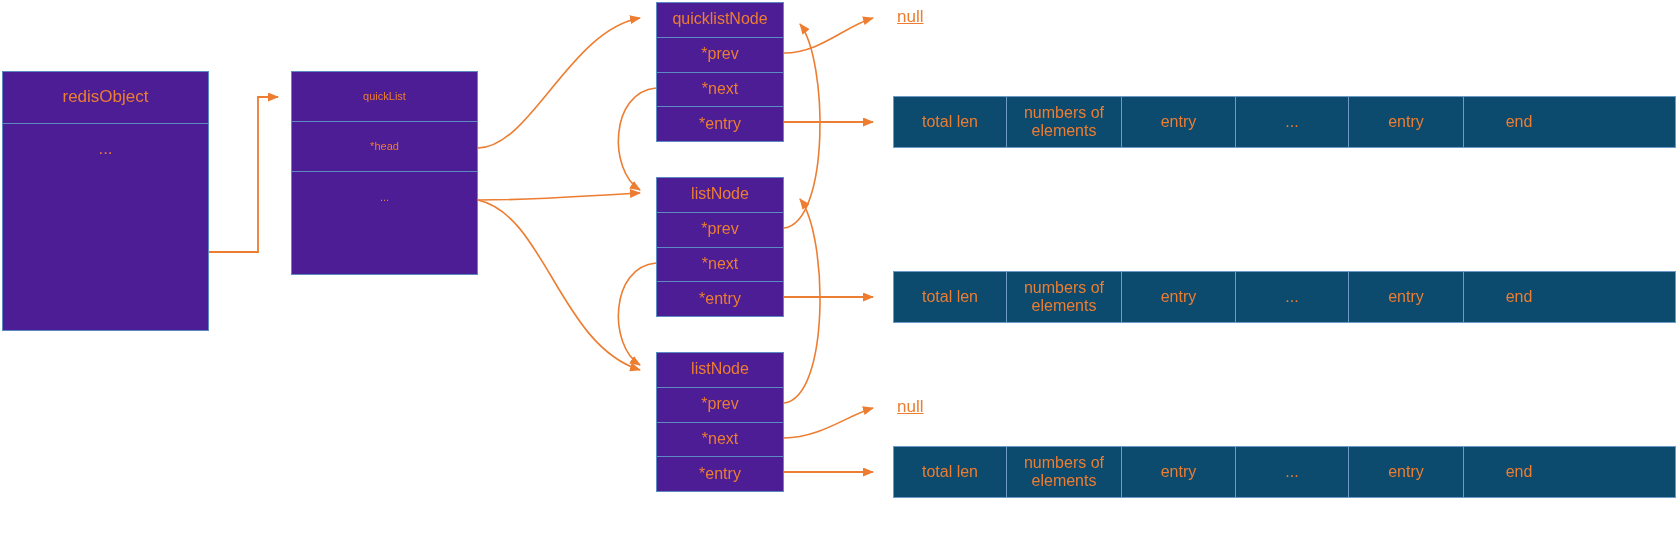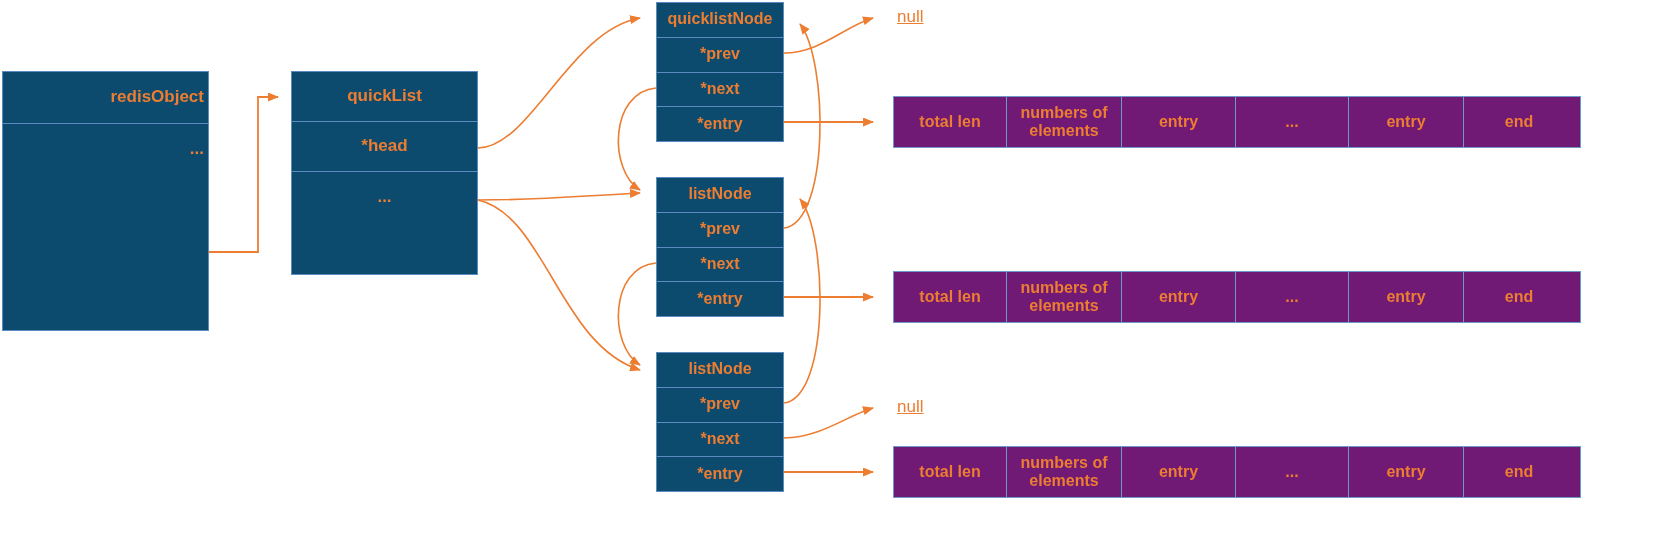--- a/index.html
+++ b/index.html
@@ -25,22 +25,21 @@
     left: 0; top: 0;
     width: 1678px;
     height: 542px;
     pointer-events: none;
   }
   
   .struct {
     position: absolute;
     border: 1.6px solid #5b8bc0;
     box-sizing: border-box;
-    background: #0c4a6e;
-    font-weight: bold;
+    background: #4c1d95;
   }
   .struct .cell {
     box-sizing: border-box;
     border-bottom: 1.6px solid #5b8bc0;
     color: #ED7D31;
     display: flex;
     align-items: center;
     justify-content: center;
     text-align: center;
     line-height: 1.18;
@@ -50,52 +49,51 @@
     border-bottom: none;
   }
   
   #redis-object {
     left: 2px;
     top: 71px;
     width: 207px;
     height: 260px;
     font-size: 17px;
   }
-  #redis-object .cell { height: 51.6px; justify-content: flex-end; }
+  #redis-object .cell { height: 51.6px; }
   #redis-object .cell.tall { height: 52px; }
   
   #quick-list {
     left: 291px;
     top: 71px;
     width: 187px;
     height: 204px;
-    font-size: 17px;
+    font-size: 11px;
   }
   #quick-list .cell { height: 50px; }
   
   .node {
     width: 128px;
     font-size: 16px;
   }
   .node .cell { height: 34.8px; }
   #node-1 { left: 656px; top: 2px;   height: 140px; }
   #node-2 { left: 656px; top: 177px; height: 140px; }
   #node-3 { left: 656px; top: 352px; height: 140px; }
 
   
   .ziplist {
     position: absolute;
     left: 893px;
-    width: 688px;
+    width: 783px;
     height: 52px;
     display: flex;
     border: 1.6px solid #6d9bc8;
     box-sizing: border-box;
-    background: #701a75;
-    font-weight: bold;
+    background: #0c4a6e;
   }
   .ziplist .zcell {
     box-sizing: border-box;
     border-right: 1.6px solid #6d9bc8;
     color: #ED7D31;
     font-size: 16px;
     display: flex;
     align-items: center;
     justify-content: center;
     text-align: center;

